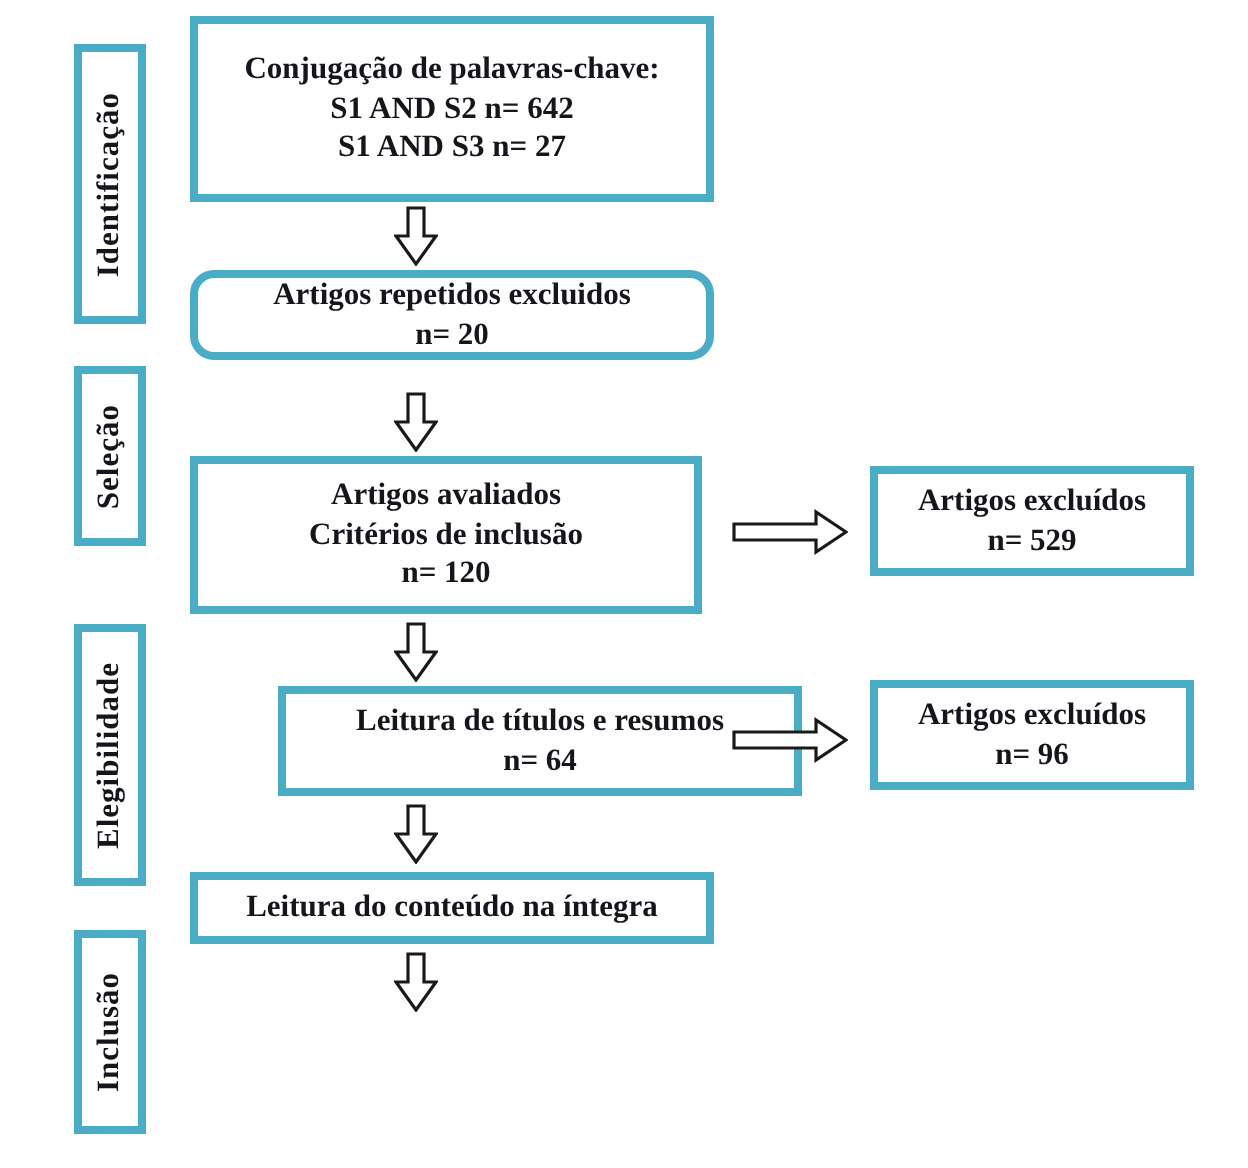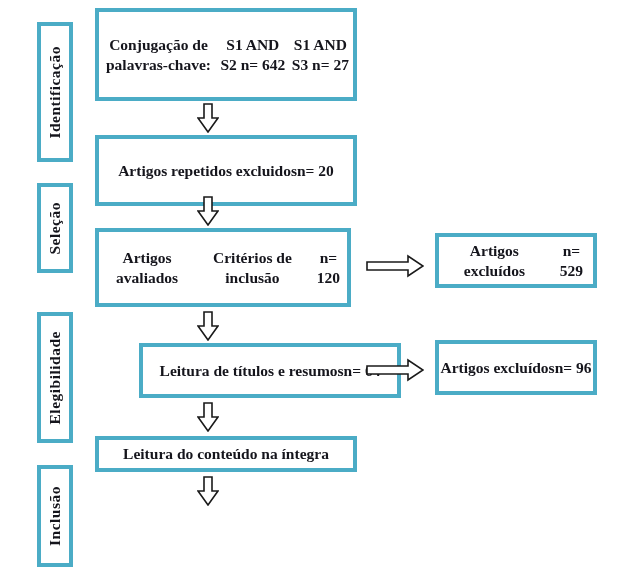--- a/index.html
+++ b/index.html
@@ -15,21 +15,21 @@
     font-family: "Liberation Serif", "DejaVu Serif", serif;
     color: var(--text, #15151c);
     overflow: hidden;
   }
   .box {
     position: absolute;
     box-sizing: border-box;
     border: 4px solid var(--accent, #4BACC6);
     background: #ffffff;
     display: flex;
-    flex-direction: row;
+    flex-direction: column;
     align-items: center;
     justify-content: center;
     text-align: center;
     font-weight: bold;
     font-size: 15.5px;
     line-height: 1.26;
   }
   .stage {
     position: absolute;
     box-sizing: border-box;
@@ -74,21 +74,21 @@
   <div class="stage" style="left:37px; top:465px; width:36px; height:102px;">
     <span>Inclusão</span>
   </div>
 
   <div class="box" style="left:95px; top:8px; width:262px; height:93px;">
     <div>Conjugação de palavras-chave:</div>
     <div>S1 AND S2 n= 642</div>
     <div>S1 AND S3 n= 27</div>
   </div>
 
-  <div class="box" style="left:95px; top:135px; width:262px; height:71px;">
+  <div class="box" style="left:95px; top:135px; width:262px; height:45px;border-radius:12px;">
     <div>Artigos repetidos excluidos</div>
     <div>n= 20</div>
   </div>
 
   <div class="box" style="left:95px; top:228px; width:256px; height:79px;">
     <div>Artigos avaliados</div>
     <div>Critérios de inclusão</div>
     <div>n= 120</div>
   </div>
 

